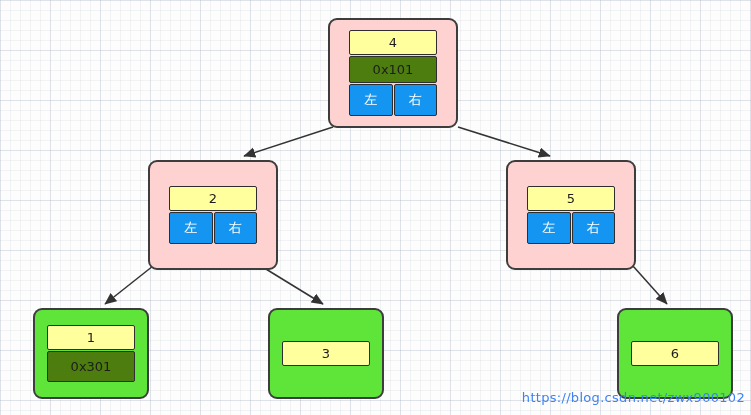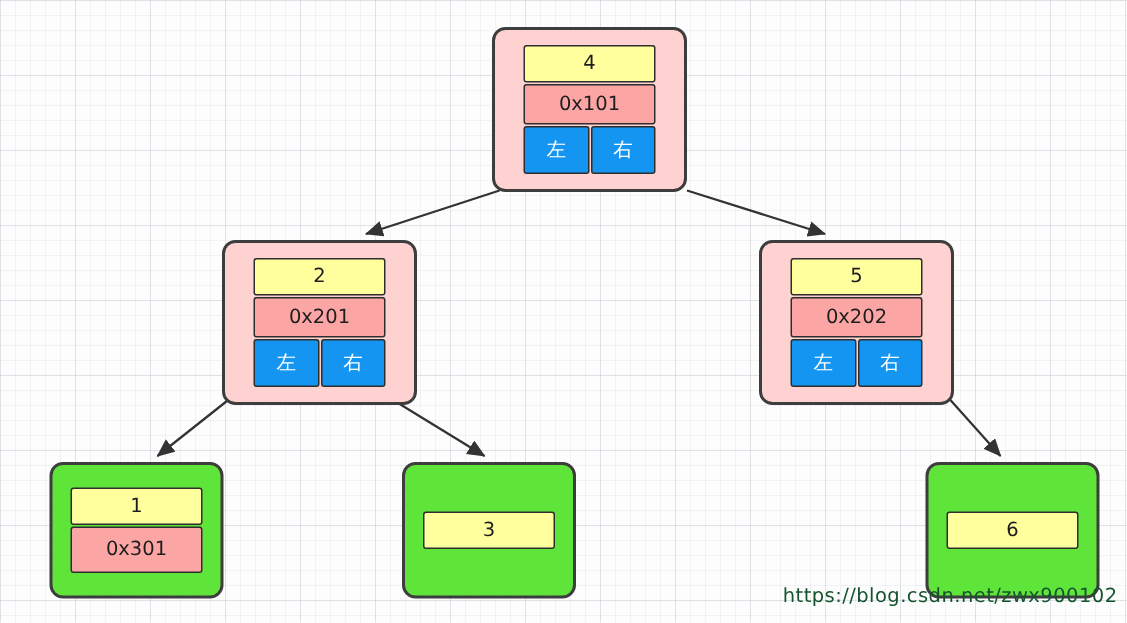--- a/index.html
+++ b/index.html
@@ -18,28 +18,28 @@
     border:2px solid #3d3d3d;border-radius:9px;display:flex;align-items:center;
     justify-content:center;box-sizing:border-box;}
   .gnode{position:absolute;width:116px;height:91px;background:#5fe43a;
     border:2px solid #3d3d3d;border-radius:9px;display:flex;align-items:center;
     justify-content:center;box-sizing:border-box;}
   .stack{width:88px;display:flex;flex-direction:column;}
   .cell{box-sizing:border-box;border:1px solid #2e2e2e;border-radius:2px;
     text-align:center;font-size:13px;color:#1d1d1d;display:flex;
     align-items:center;justify-content:center;}
   .val{height:25px;background:#ffff9e;}
-  .addr{height:27px;background:#fca5a5;margin-top:1px;}
+  .addr{height:27px;background:#4d7c0f;margin-top:1px;}
   .ptrs{display:flex;margin-top:1px;}
   .ptr{flex:1;height:32px;background:#1495f2;color:#ffffff;}
   .ptr + .ptr{margin-left:1px;}
   .gnode .addr{height:31px;text-align:center;}
   svg.arrows{position:absolute;left:0;top:0;pointer-events:none;}
   .watermark{position:absolute;right:6px;bottom:10px;font-size:13px;
-    color:#14532d;letter-spacing:0.3px;}
+    color:#3b82f6;letter-spacing:0.3px;}
 </style>
 </head>
 <body>
 
 <svg class="arrows" width="751" height="415">
   <defs>
     <marker id="ah" markerWidth="9" markerHeight="8" refX="7.5" refY="3.5" orient="auto">
       <polygon points="0 0, 8 3.5, 0 7" fill="#333"></polygon>
     </marker>
   </defs>
@@ -57,32 +57,30 @@
     <div class="ptrs">
       <div class="cell ptr">左</div>
       <div class="cell ptr">右</div>
     </div>
   </div>
 </div>
 
 <div class="pnode" style="left:148px;top:160px;">
   <div class="stack">
     <div class="cell val">2</div>
-    <div class="cell addr">0x201</div>
     <div class="ptrs">
       <div class="cell ptr">左</div>
       <div class="cell ptr">右</div>
     </div>
   </div>
 </div>
 
 <div class="pnode" style="left:506px;top:160px;">
   <div class="stack">
     <div class="cell val">5</div>
-    <div class="cell addr">0x202</div>
     <div class="ptrs">
       <div class="cell ptr">左</div>
       <div class="cell ptr">右</div>
     </div>
   </div>
 </div>
 
 <div class="gnode" style="left:33px;top:308px;">
   <div class="stack">
     <div class="cell val">1</div>

